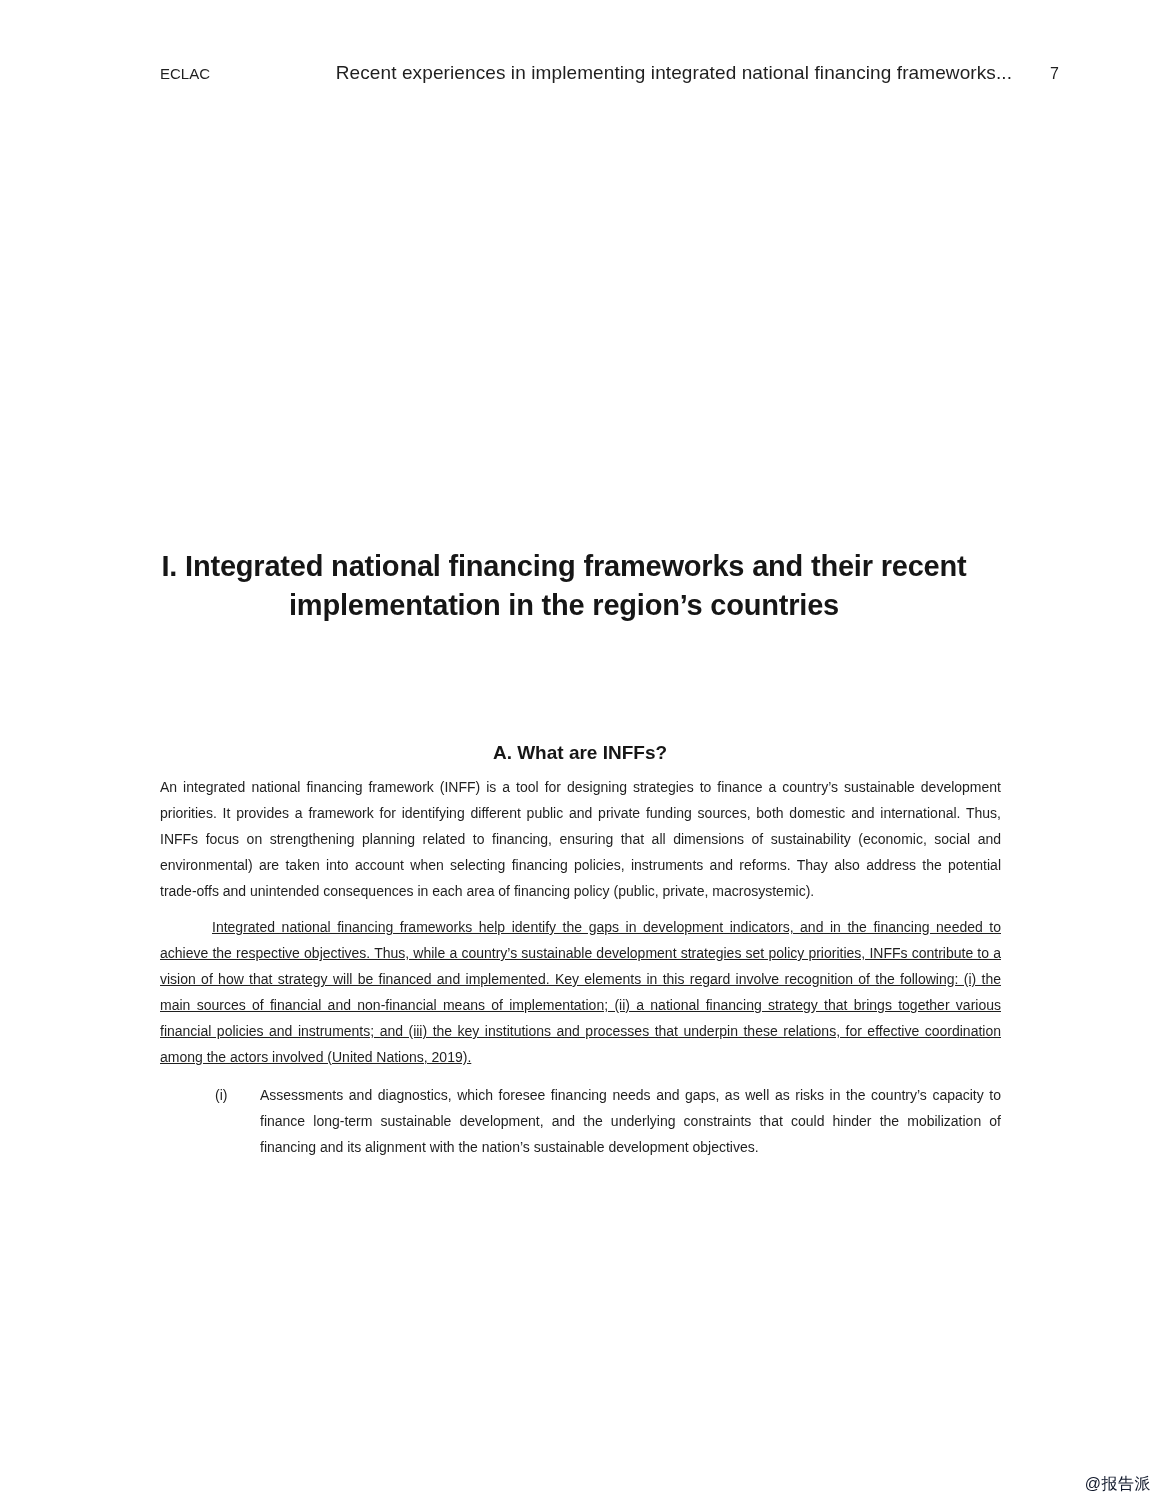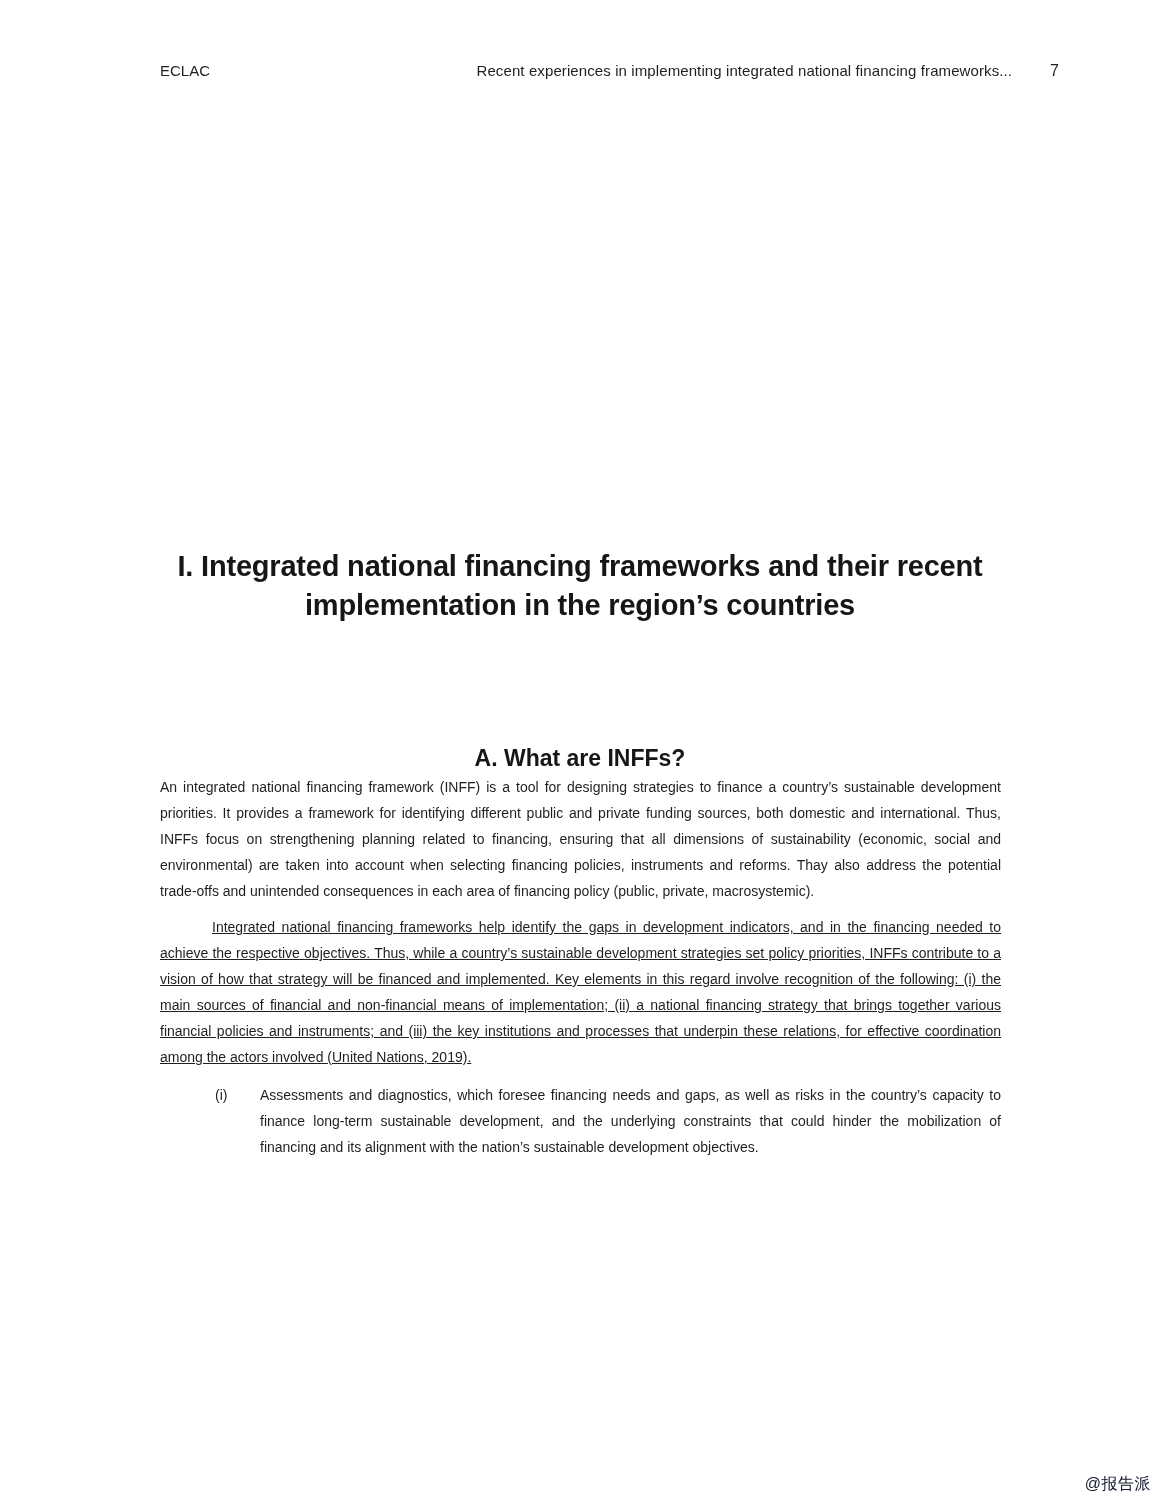--- a/index.html
+++ b/index.html
@@ -27,47 +27,47 @@
     justify-content: space-between;
     font-size: 15px;
     color: #1f1f1f;
   }
   .header-right {
     display: flex;
     align-items: baseline;
     gap: 38px;
   }
   .running-title {
-    font-size: 15px;
+    font-size: 19px;
     letter-spacing: 0.1px;
   }
   .page-number {
     font-size: 16px;
   }
   
   .chapter-title {
     position: absolute;
     top: 528px;
-    left: 160px;
+    left: 144px;
     width: 840px;
     text-align: center;
     font-size: 29px;
     line-height: 39px;
     font-weight: bold;
     color: #161616;
     letter-spacing: -0.2px;
   }
   
   .section-heading {
     position: absolute;
     top: 726px;
     left: 160px;
     width: 840px;
     text-align: center;
-    font-size: 23px;
+    font-size: 19px;
     font-weight: bold;
     color: #161616;
   }
   
   .body-copy {
     position: absolute;
     top: 774px;
     left: 160px;
     width: 841px;
     font-size: 14px;

